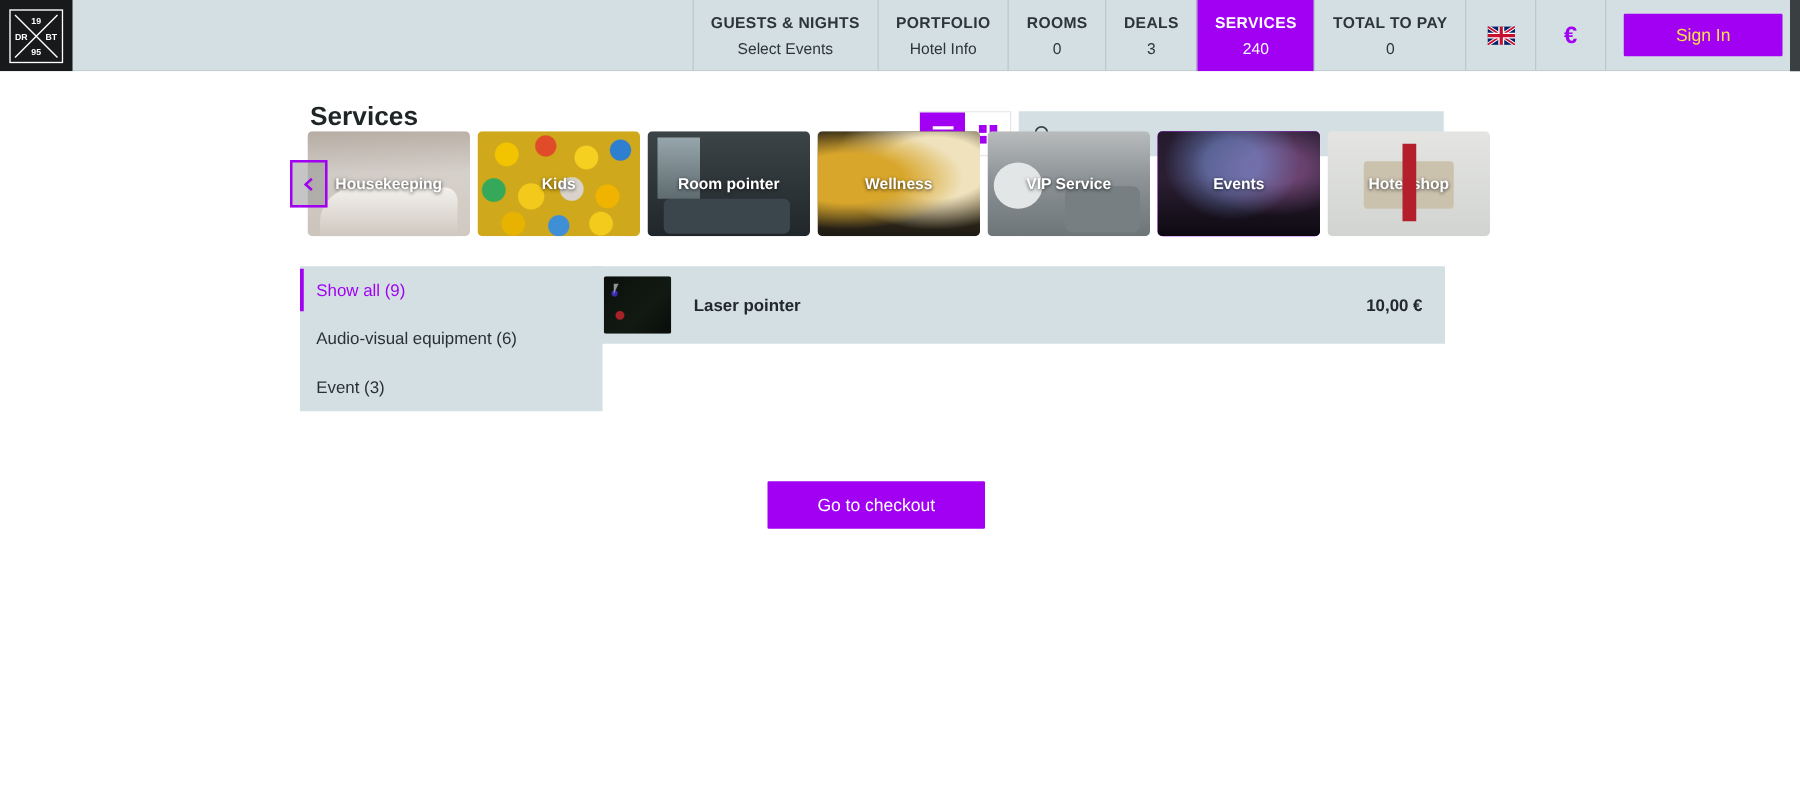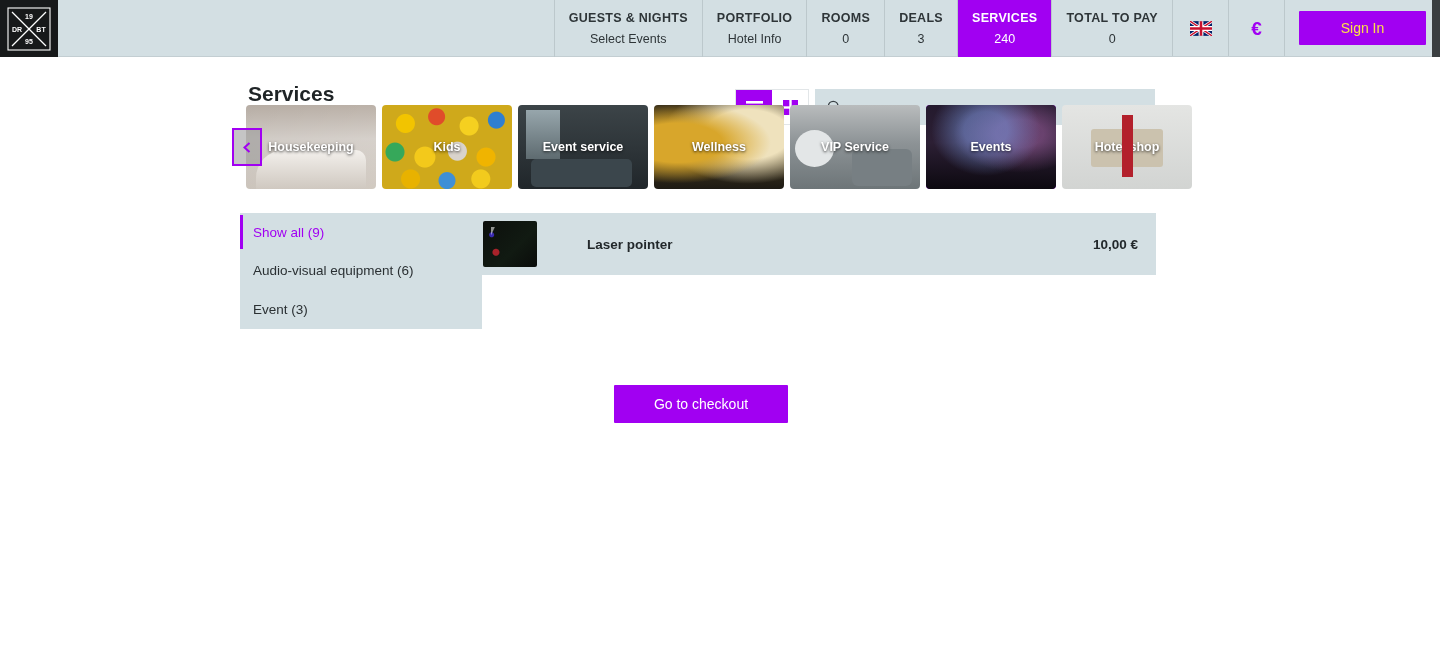--- a/index.html
+++ b/index.html
@@ -248,21 +248,20 @@
     content: ""; position: absolute; left: 0; top: 2px;
     width: 3px; height: 34px; background: #a100f2;
   }
 
   .results { position: absolute; left: 474px; top: 156px; width: 682px; }
   .result-row {
     height: 62px; background: #d3dfe3;
     display: flex; align-items: center;
     padding: 0 18px 0 9px;
     cursor: pointer;
-    gap: 32px;
   }
   .result-thumb {
     width: 54px; height: 46px; flex: 0 0 54px;
     background:
       linear-gradient(115deg, rgba(255,255,255,.55) 0 3px, transparent 4px) 8px 6px/28px 22px no-repeat,
       radial-gradient(circle at 24% 68%, #a8222a 0 3px, transparent 4px),
       radial-gradient(circle at 16% 30%, #3a2bb0 0 2px, transparent 3px),
       linear-gradient(135deg, #0c0f0c 0%, #111a12 60%, #0a0c0a 100%);
     border-radius: 2px;
   }
@@ -401,21 +400,21 @@
   <div class="tile">
         <div class="tile-bg art-housekeeping"></div>
         <div class="tile-label">Housekeeping</div>
       </div>
       <div class="tile">
         <div class="tile-bg art-kids"></div>
         <div class="tile-label">Kids</div>
       </div>
       <div class="tile">
         <div class="tile-bg art-roomservice"></div>
-        <div class="tile-label">Event service</div>
+        <div class="tile-label">Room pointer</div>
       </div>
       <div class="tile">
         <div class="tile-bg art-wellness"></div>
         <div class="tile-label">Wellness</div>
       </div>
       <div class="tile">
         <div class="tile-bg art-vip"></div>
         <div class="tile-label">VIP Service</div>
       </div>
       <div class="tile selected">

